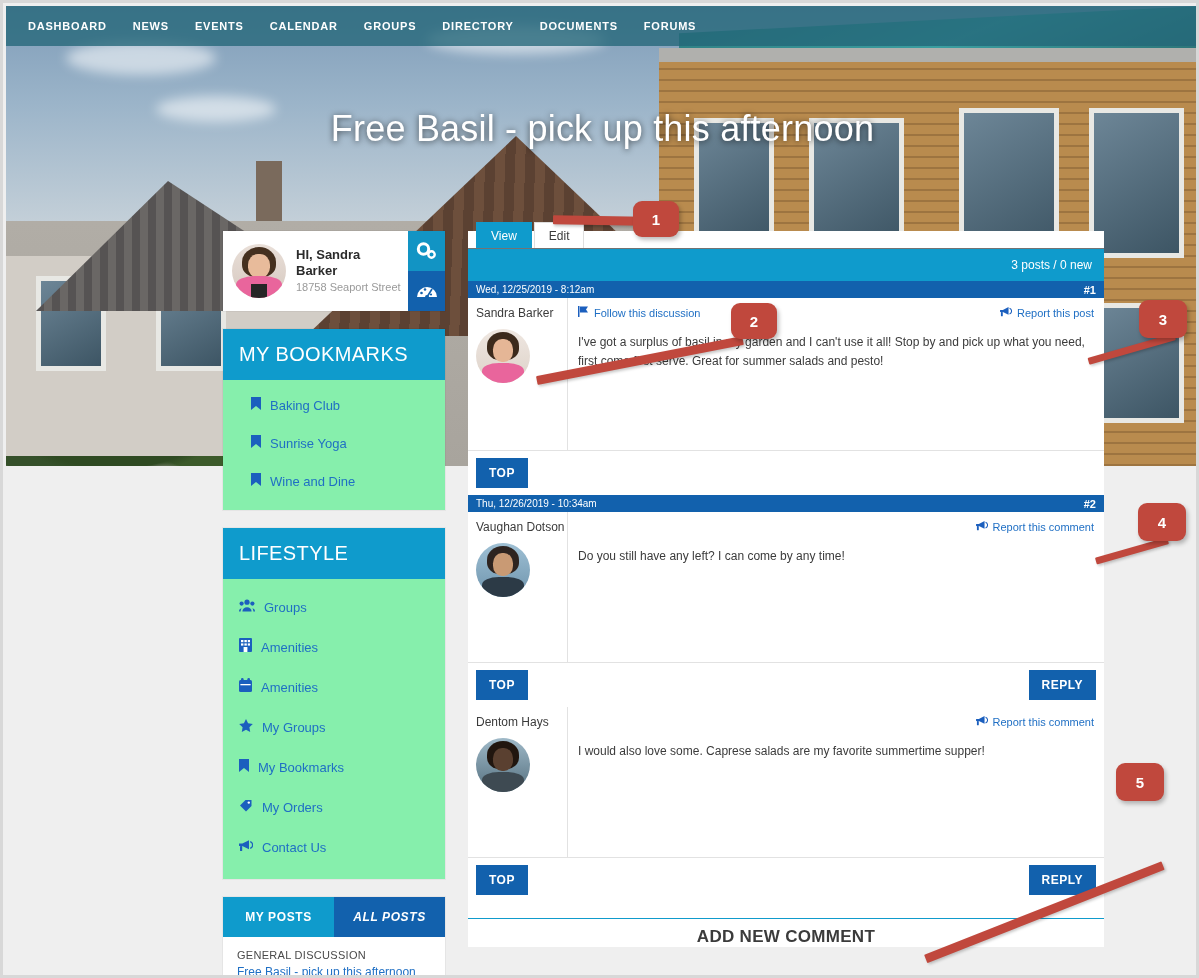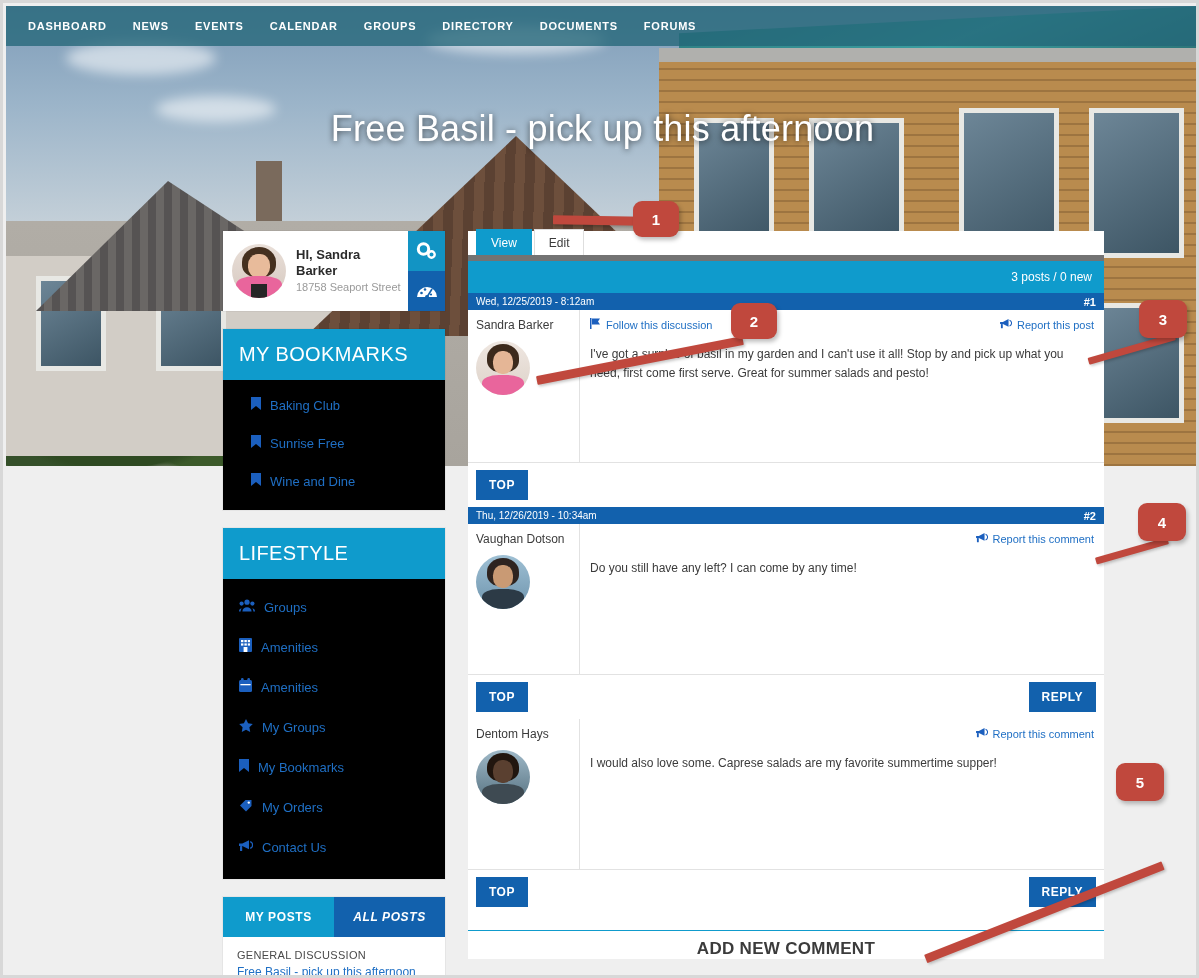--- a/index.html
+++ b/index.html
@@ -101,21 +101,21 @@
     letter-spacing:.8px; cursor:pointer; white-space:nowrap;
   }
 
   
   #page { position:absolute; left:3px; top:463px; width:1193px; height:512px; background:#efefef; }
 
   
   #leftcol {
     position:absolute; left:220px; top:228px; width:222px;
   }
-  .card { background:#000000; margin-bottom:18px; box-shadow:0 0 0 1px rgba(0,0,0,.04); }
+  .card { background:#86efac; margin-bottom:18px; box-shadow:0 0 0 1px rgba(0,0,0,.04); }
 
   
   #profile {
     position:relative; height:80px; display:flex; align-items:center;
     background:#fff;
   }
   #avatar-lg {
     width:54px; height:54px; border-radius:50%; margin-left:9px;
     overflow:hidden; flex:none;
     background:linear-gradient(#e9dfd8,#d6c9c0);
@@ -155,21 +155,21 @@
   .ptab.blue { background:#1261ad;font-style:italic; }
   #posts-body { padding:12px 14px 14px 14px; }
   #pb-cat { font-size:11px; color:#4a4a4a; letter-spacing:.3px; }
   #pb-title { font-size:12px; color:#1f6fc4; margin-top:4px; cursor:pointer; }
 
   
   #main {
     position:absolute; left:465px; top:228px; width:636px;
     background:#ffffff;
   }
-  #tabbar { height:30px; border-bottom:6px solid #737373; display:flex; align-items:flex-end; padding-left:8px; }
+  #tabbar { height:18px; border-bottom:1px solid #737373; display:flex; align-items:flex-end; padding-left:8px; }
   .vtab {
     height:26px; min-width:48px; padding:0 14px;
     display:flex; align-items:center; justify-content:center;
     font-size:12px; cursor:pointer;
     border:1px solid #dedede; border-bottom:none; margin-right:2px;
   }
   .vtab.active { background:#0f9bcc; color:#fff; border-color:#0f9bcc; }
   .vtab.idle { background:#fff; color:#3b3b3b; }
 
   #count-bar {
@@ -179,21 +179,21 @@
   }
 
   .post-head {
     height:17px; background:#1261ad; color:#fff;
     display:flex; align-items:center; justify-content:space-between;
     padding:0 8px; font-size:10px;
   }
   .post-head .num { font-weight:700; font-size:11px; }
 
   .post-body { display:flex; border-bottom:1px solid #e2e2e2; }
-  .post-left { width:112px; flex:none; border-right:1px solid #e2e2e2; padding:8px 0 8px 8px; }
+  .post-left { width:100px; flex:none; border-right:1px solid #e2e2e2; padding:8px 0 8px 8px; }
   .post-author { font-size:12px; color:#3b3b3b; white-space:nowrap; }
   .avatar-sm { width:54px; height:54px; border-radius:50%; margin-top:9px; overflow:hidden; position:relative; }
   .av-sandra { background:linear-gradient(#efe7e1,#ddd2c9); }
   .av-vaughan { background:linear-gradient(#9fc0d4,#6e94ad); }
   .av-dentom { background:linear-gradient(#9fb9c8,#55707f); }
   .av-hair { position:absolute; left:11px; top:3px; width:32px; height:28px; background:#3c2a1c; border-radius:50% 50% 40% 40%; }
   .av-skin { position:absolute; left:17px; top:10px; width:20px; height:23px; background:#e5b696; border-radius:45%; }
   .av-skin.dark { background:#5a4030; }
   .av-skin.tan { background:#c99a74; }
   .av-torso { position:absolute; left:6px; bottom:0; width:42px; height:20px; border-radius:40% 40% 0 0; }
@@ -316,21 +316,21 @@
         <div class="link-row">
           <span><svg width="10" height="13" viewBox="0 0 10 13">
                 <path d="M0 0h10v13L5 9 0 13z"></path>
               </svg></span>
           <span class="lbl">Baking Club</span>
         </div>
         <div class="link-row">
           <span><svg width="10" height="13" viewBox="0 0 10 13">
                 <path d="M0 0h10v13L5 9 0 13z"></path>
               </svg></span>
-          <span class="lbl">Sunrise Free</span>
+          <span class="lbl">Sunrise Yoga</span>
         </div>
         <div class="link-row">
           <span><svg width="10" height="13" viewBox="0 0 10 13">
                 <path d="M0 0h10v13L5 9 0 13z"></path>
               </svg></span>
           <span class="lbl">Wine and Dine</span>
         </div>
       </div>
     </div>
 

